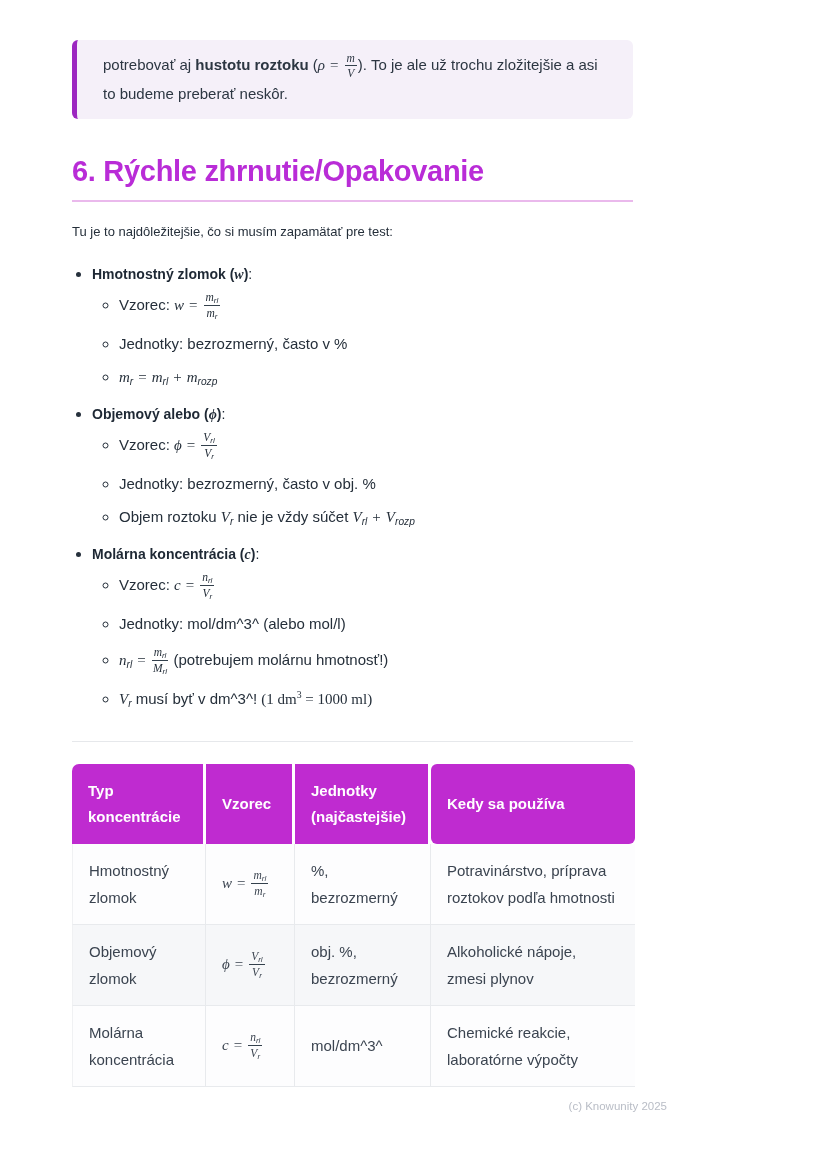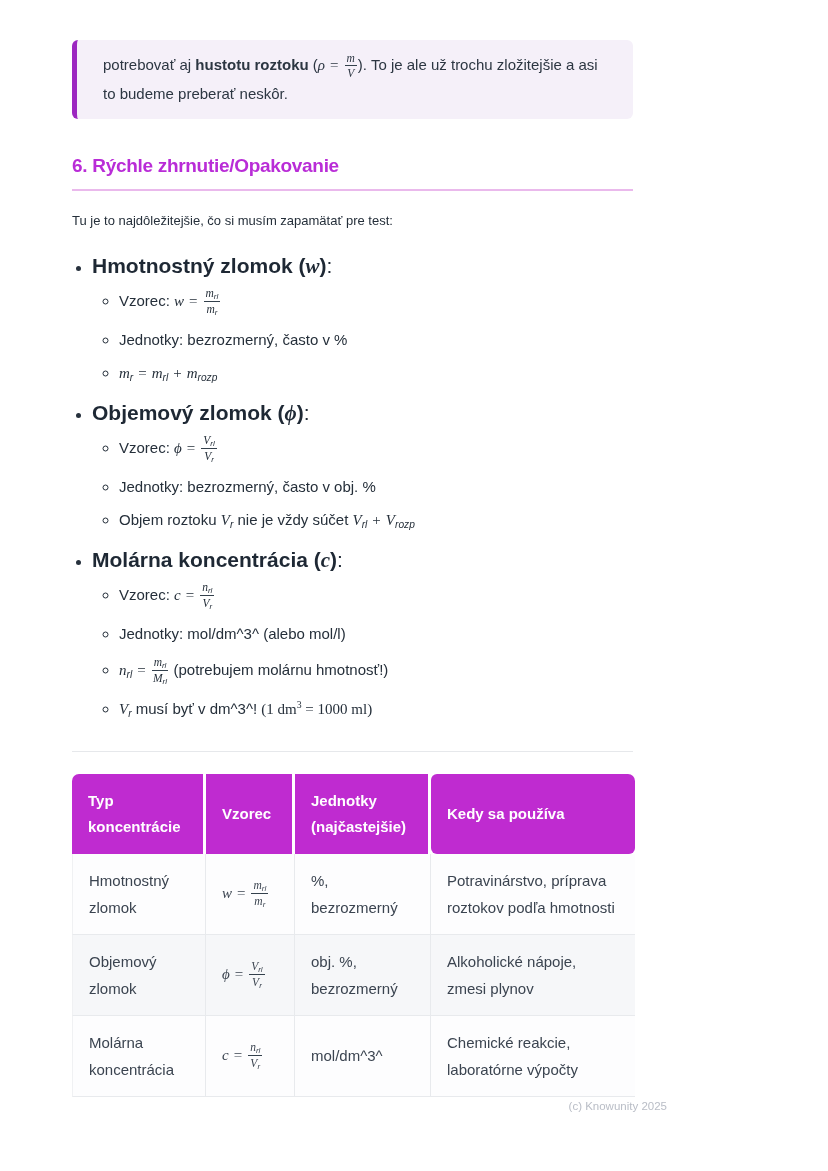--- a/index.html
+++ b/index.html
@@ -6,28 +6,28 @@
   .page{position:relative;width:720px;height:1171px;background:#ffffff;overflow:hidden;
         font-family:"Liberation Sans",sans-serif;color:#27313d;}
   .content{position:absolute;left:72px;top:40px;width:561px;}
 
   
   .callout{background:#f5f0f9;border-left:5px solid #9c27c0;border-radius:6px;
            padding:11px 26px 11px 26px;font-size:15px;line-height:1.85;color:#2c3642;
            margin:0 0 36px 0;}
 
   
-  .h-title{margin:0 0 12px 0;font-size:19px;font-weight:700;color:#b92cd7;letter-spacing:-0.3px;}
+  .h-title{margin:0 0 12px 0;font-size:29px;font-weight:700;color:#b92cd7;letter-spacing:-0.3px;}
   .h-rule{height:2px;background:#eab9ec;border:none;margin:0 0 22px 0;}
   .intro{margin:0 0 26px 0;font-size:13px;color:#252f3a;}
 
   
   ul.l1{list-style-type:disc;margin:0;padding-left:20px;}
   ul.l1>li{margin:0 0 16px 0;}
-  .blabel{font-size:21px;color:#1e2834;}
+  .blabel{font-size:14px;color:#1e2834;}
   .blabel strong{font-weight:700;}
   ul.l2{list-style-type:circle;margin:8px 0 0 0;padding-left:27px;}
   ul.l2>li{margin:0 0 12px 0;font-size:15px;line-height:1.45;color:#252f3a;}
 
   
   .mvar{font-family:"Liberation Serif",serif;font-style:italic;}
   .mvar sub, .frac sub{font-style:italic;font-family:Liberation Sans, sans-serif;
         font-size:0.68em;vertical-align:-0.25em;line-height:1;}
   .meq,.mop{font-family:"Liberation Serif",serif;font-style:normal;margin:0 5px;}
   .mserif{font-family:"Liberation Serif",serif;font-style:normal;}
@@ -96,21 +96,21 @@
               </span>
           </li>
           <li><span>Jednotky: bezrozmerný, často v %</span></li>
           <li>
             <span class="mvar"><span>m</span><sub>r</sub></span><span class="meq">=</span><span class="mvar"><span>m</span><sub>rl</sub></span><span class="mop">+</span><span class="mvar"><span>m</span><sub>rozp</sub></span>
           </li>
         </ul>
       </li>
 
       <li>
-        <span class="blabel"><strong>Objemový zlomok (</strong><span class="mvar boldmath">ϕ</span><strong>)</strong><span>:</span></span>
+        <span class="blabel"><strong>Objemový alebo (</strong><span class="mvar boldmath">ϕ</span><strong>)</strong><span>:</span></span>
         <ul class="l2">
           <li>
             <span>Vzorec: </span><span class="mvar">ϕ</span><span class="meq">=</span><span class="frac">
                 <span class="num"><span>V</span><sub>rl</sub></span>
                 <span class="den"><span>V</span><sub>r</sub></span>
               </span>
           </li>
           <li><span>Jednotky: bezrozmerný, často v obj. %</span></li>
           <li>
             <span>Objem roztoku </span><span class="mvar"><span>V</span><sub>r</sub></span><span> nie je vždy súčet </span><span class="mvar"><span>V</span><sub>rl</sub></span><span class="mop">+</span><span class="mvar"><span>V</span><sub>rozp</sub></span>

